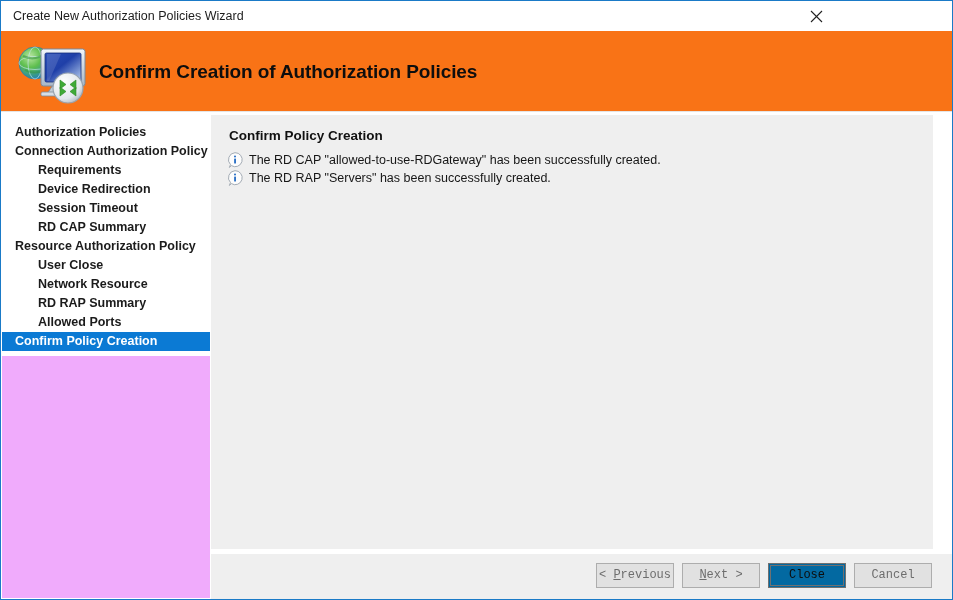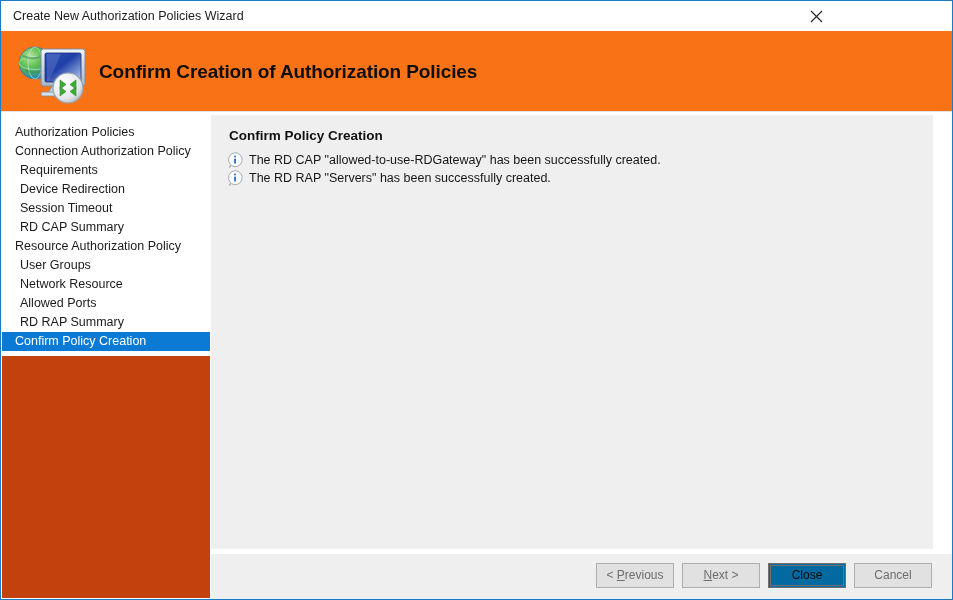--- a/index.html
+++ b/index.html
@@ -92,22 +92,23 @@
     background: #e4e4e4;
   }
 
   
   .sidebar {
     position: absolute;
     left: 1px;
     top: 112px;
     width: 208px;
     bottom: 1px;
-    background: #c2410c;
+    background: #f0abfc;
     overflow: hidden;
+    font-weight: bold;
   }
   .sidebar-white {
     position: absolute;
     left: 0; top: 0;
     width: 208px;
     height: 243px;
     background: #ffffff;
   }
   .sidebar-list {
     position: absolute;
@@ -120,21 +121,21 @@
   .nav-item {
     display: block;
     height: 19px;
     line-height: 19px;
     font-size: 12.5px;
     color: #1b1b1b;
     padding-left: 13px;
     white-space: nowrap;
     cursor: default;
   }
-  .nav-item.sub { padding-left: 18px; }
+  .nav-item.sub { padding-left: 36px; }
   .nav-item.selected {
     background: #0b7ad4;
     color: #ffffff;
   }
 
   
   .content {
     position: absolute;
     left: 210px;
     top: 114px;
@@ -196,21 +197,21 @@
     position: absolute;
     right: 21px;
     top: 9px;
     display: flex;
     gap: 8px;
   }
   .btn {
     width: 78px;
     height: 25px;
     box-sizing: border-box;
-    font-family: Liberation Sans, sans-serif;
+    font-family: Liberation Mono, monospace;
     font-size: 12px;
     line-height: 23px;
     text-align: center;
     background: #e1e1e1;
     border: 1px solid #adadad;
     color: #6d6d6d;
     cursor: default;
     white-space: nowrap;
     padding: 0;
   }
@@ -292,24 +293,24 @@
   <div class="sidebar">
     <div class="sidebar-white"></div>
     <ul class="sidebar-list" id="nav-list">
         <li class="nav-item">Authorization Policies</li>
         <li class="nav-item">Connection Authorization Policy</li>
         <li class="nav-item sub">Requirements</li>
         <li class="nav-item sub">Device Redirection</li>
         <li class="nav-item sub">Session Timeout</li>
         <li class="nav-item sub">RD CAP Summary</li>
         <li class="nav-item">Resource Authorization Policy</li>
-        <li class="nav-item sub">User Groups</li>
+        <li class="nav-item sub">User Close</li>
         <li class="nav-item sub">Network Resource</li>
+        <li class="nav-item sub">RD RAP Summary</li>
         <li class="nav-item sub">Allowed Ports</li>
-        <li class="nav-item sub">RD RAP Summary</li>
         <li class="nav-item selected">Confirm Policy Creation</li>
       </ul>
   </div>
 
   <div class="content">
     <div class="content-head">Confirm Policy Creation</div>
     <ul class="msg-list" id="msg-list">
         <li class="msg-row">
           <span class="msg-icon">
             <svg width="16" height="16" viewBox="0 0 16 16" aria-hidden="true">

